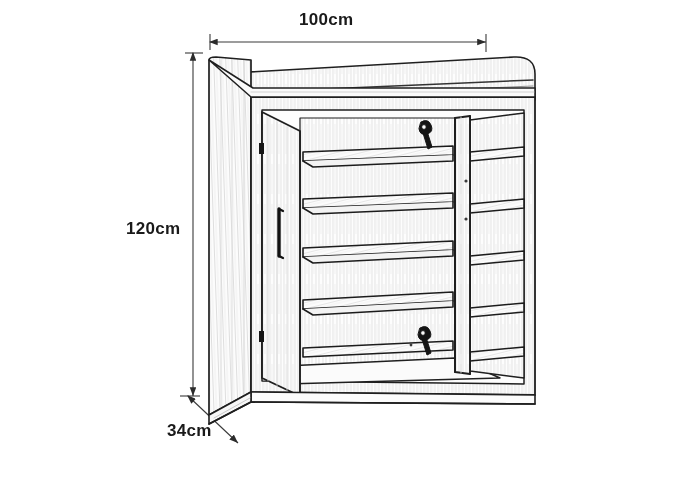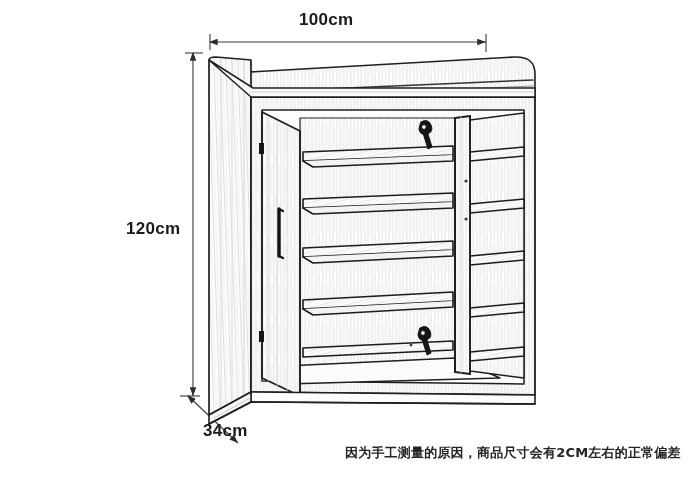--- a/index.html
+++ b/index.html
@@ -37,21 +37,20 @@
     left: 299px;
     top: 10px;
   }
   #label-height {
     left: 126px;
     top: 219px;
   }
   #label-depth {
     left: 167px;
     top: 421px;
-    margin-left: 36px;
   }
   #disclaimer {
     position: absolute;
     left: 345px;
     top: 444px;
     font-family: "DejaVu Sans", sans-serif;
     font-size: 13px;
     font-weight: 700;
     color: #242424;
     letter-spacing: 0.2px;
@@ -210,15 +209,14 @@
       <path d="M251 92 L534 92" stroke="#c8c8c8" stroke-width="0.8" fill="none"></path>
     </g>
   </svg>
 
   <div class="dim-label" id="label-width">100cm</div>
 
   <div class="dim-label" id="label-height">120cm</div>
 
   <div class="dim-label" id="label-depth">34cm</div>
 
-  <div id="disclaimer">因为手工测量的原因，商品尺寸会有2CM左右的正常偏差</div>
 
 </div>
 
 </body></html>

